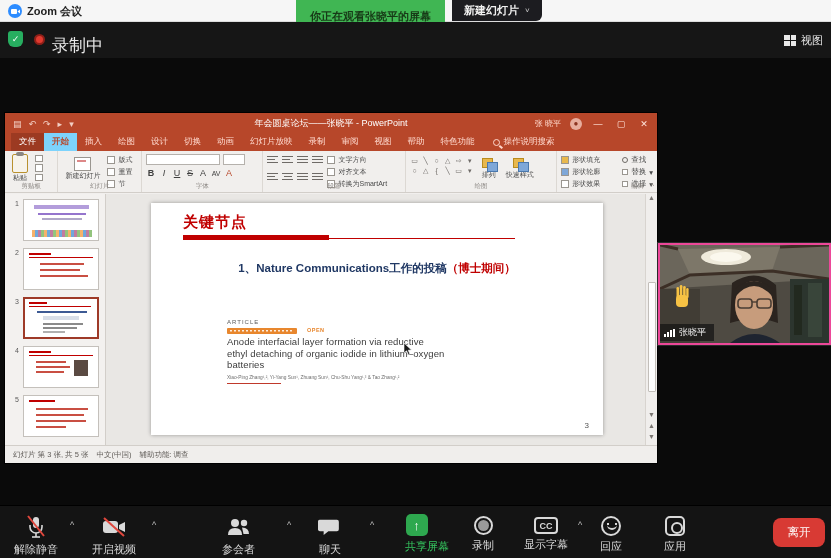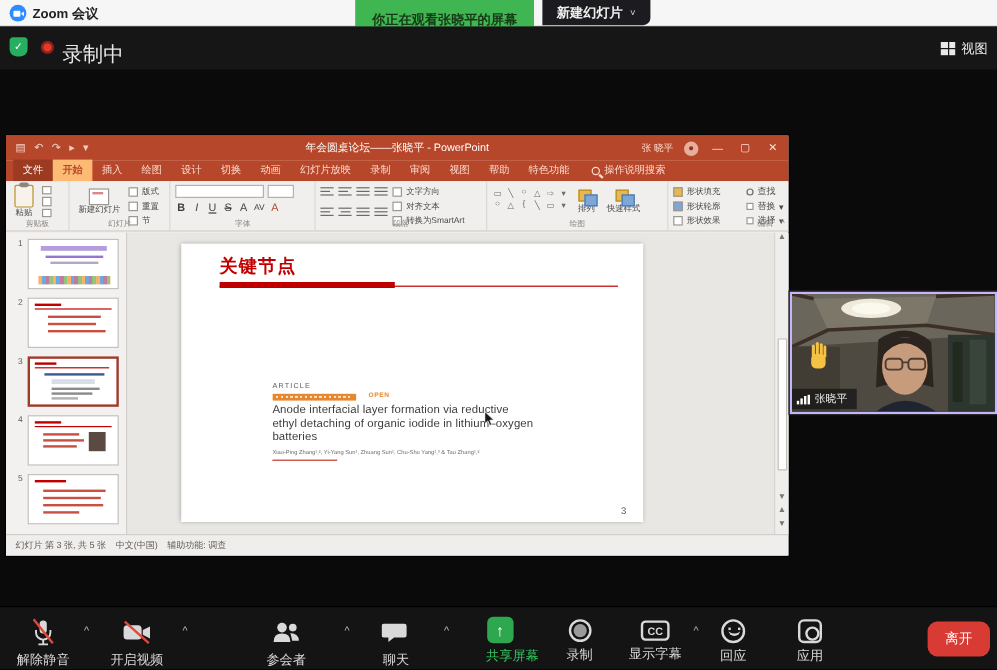--- a/index.html
+++ b/index.html
@@ -33,21 +33,21 @@
   .ppt-titlebar{left:0;top:0;width:652px;height:21px;background:#b7472a;display:flex;align-items:center;color:#f7ddd5;}
   .qat{display:flex;gap:7px;margin-left:8px;font-size:9px;color:#f3cfc4;}
   .ppt-title{position:absolute;left:0;right:0;text-align:center;font-size:9px;color:#ffffff;pointer-events:none;}
   .tb-right{margin-left:auto;display:flex;align-items:center;gap:9px;margin-right:6px;}
   .tb-user{font-size:8px;color:#ffd9cc;}
   .tb-avatar{width:12px;height:12px;border-radius:50%;background:#e7ad9d;display:flex;align-items:center;justify-content:center;font-size:8px;color:#8c3420;}
   .winctl{font-size:9px;color:#ffe3da;width:14px;text-align:center;}
   .ppt-tabs{left:0;top:21px;width:652px;height:17px;background:#b7472a;display:flex;align-items:flex-end;padding-left:6px;}
   .ppt-tab{font-size:8.5px;color:#ffd9ce;padding:3px 8px 3px;white-space:nowrap;}
   .ppt-tab.file{background:#9c3a22;color:#fff;}
-  .ppt-tab.active{background:#fdba74;color:#b7472a;font-weight:bold;}
+  .ppt-tab.active{background:#7dd3fc;color:#b7472a;font-weight:bold;}
   .tellme{display:flex;align-items:center;gap:4px;margin-left:4px;padding:3px 6px;}
   .tellme .lens{width:7px;height:7px;border:1.5px solid #ffd9ce;border-radius:50%;position:relative;}
   .tellme .lens::after{content:"";position:absolute;left:5px;top:6px;width:4px;height:1.5px;background:#ffd9ce;transform:rotate(40deg);}
   .tellme span{font-size:8.5px;color:#ffd9ce;}
 
   .ribbon{left:0;top:38px;width:652px;height:42px;background:#f1efed;border-bottom:1px solid #d2cec9;display:flex;}
   .rgroup{position:relative;height:100%;border-right:1px solid #dcd8d3;padding:3px 4px 11px;display:flex;gap:4px;}
   .rgroup .glabel{position:absolute;left:0;right:0;bottom:1px;text-align:center;font-size:6.5px;color:#8a8682;}
   .bigbtn{display:flex;flex-direction:column;align-items:center;justify-content:center;gap:1px;padding:0 3px;}
   .bigbtn .cap{font-size:7px;color:#4a4a4a;text-align:center;line-height:7px;}
@@ -84,21 +84,21 @@
   .thumb.sel{border:2px solid #9e3a28;}
   .tline{position:absolute;height:2px;background:#c00000;}
   .tgray{position:absolute;height:1.5px;background:#9aa7c4;}
   .editor{position:relative;flex:1;height:100%;}
   .scrollbar{position:absolute;right:0;top:0;width:12px;height:100%;background:#f0eeec;border-left:1px solid #d8d4cf;display:flex;flex-direction:column;align-items:center;}
   .sb-arrow{font-size:7px;color:#7a7672;height:10px;}
   .sb-thumb{position:absolute;top:88px;width:8px;height:110px;background:#fdfdfd;border:1px solid #c2beb9;border-radius:1px;}
   .sb-bottom{position:absolute;bottom:0;width:100%;display:flex;flex-direction:column;align-items:center;gap:1px;padding-bottom:2px;}
 
   
-  .slide{position:absolute;left:45px;top:9px;width:385px;height:232px;background:#fff;box-shadow:0 0 4px rgba(0,0,0,.35);}
+  .slide{position:absolute;left:45px;top:9px;width:452px;height:232px;background:#fff;box-shadow:0 0 4px rgba(0,0,0,.35);}
   .s-title{position:absolute;left:32px;top:10px;font-size:15px;font-weight:bold;color:#c00000;letter-spacing:1px;}
   .s-bar{position:absolute;left:32px;top:32px;width:146px;height:5px;background:#c00000;}
   .s-line{position:absolute;left:32px;top:35px;width:332px;height:1px;background:#c00000;}
   .s-heading{position:absolute;left:0;top:58px;width:100%;text-align:center;font-size:11.5px;font-weight:bold;}
   .s-heading .navy{color:#203864;}
   .s-heading .red{color:#c00000;}
   .nc-banner{position:absolute;left:76px;top:80px;width:216px;height:29px;background:linear-gradient(180deg,#cfd9e1 0%,#eef2f5 55%,#f7f9fa 100%);border-bottom:2px solid #2e7f86;overflow:hidden;}
   .nc-banner svg{position:absolute;left:0;top:0;}
   .nc-name{position:absolute;left:42px;top:11px;font-size:8px;color:#d55c16;font-family:"Liberation Serif","DejaVu Serif",serif;}
   .nc-sub{position:absolute;left:42px;top:20px;font-size:4.5px;font-weight:bold;color:#c96a1e;letter-spacing:.5px;}
@@ -116,21 +116,21 @@
   .statusbar .sep{width:1px;height:10px;background:#d2cec9;margin:0 5px;}
   .st-left{display:flex;align-items:center;margin-left:8px;gap:8px;}
   .st-right{margin-left:auto;display:flex;align-items:center;gap:6px;margin-right:6px;}
   .viewico{width:11px;height:9px;border:1px solid #8a8682;background:#fff;}
   .viewico.active{background:#d8d4cf;}
   .zslider{display:flex;align-items:center;gap:3px;}
   .ztrack{width:52px;height:1px;background:#9a9690;position:relative;}
   .zthumb{position:absolute;left:22px;top:-3px;width:3px;height:7px;background:#5f5b57;}
 
   
-  .video{left:658px;top:243px;width:173px;height:102px;background:#000;border:2px solid #c4b5fd;outline:1px solid #2a2a2a;}
+  .video{left:658px;top:243px;width:173px;height:102px;background:#000;border:2px solid #ec4899;outline:1px solid #2a2a2a;}
   .nametag{position:absolute;left:0px;bottom:2px;background:rgba(20,20,20,.72);display:flex;align-items:center;gap:4px;padding:2px 8px 2px 4px;}
   .nametag span{font-size:9px;color:#f0f0f0;}
   .sigbars{display:flex;align-items:flex-end;gap:1px;height:8px;}
   .sigbars i{width:2px;background:#fff;}
   .sigbars i:nth-child(1){height:3px}.sigbars i:nth-child(2){height:5px}.sigbars i:nth-child(3){height:7px}.sigbars i:nth-child(4){height:8px}
 
   
   .btoolbar{left:0;top:505px;width:831px;height:53px;background:#141414;border-top:1px solid #000;}
   .tbtn{position:absolute;display:flex;flex-direction:column;align-items:center;gap:3px;}
   .tbtn .lbl{font-size:11px;color:#d9d9d9;white-space:nowrap;}
@@ -462,20 +462,23 @@
             <div class="tgray" style="left:12px;top:30px;width:30px;background:#c94f43"></div>
           </div>
         </div>
       </div>
 
       <div class="editor">
         <div class="slide">
           <div class="s-title">关键节点</div>
           <div class="s-bar"></div>
           <div class="s-line"></div>
+          <div class="s-heading">
+            <span class="navy">1、Nature Communications工作的投稿</span><span class="red">（博士期间）</span>
+          </div>
           <div class="s-article">ARTICLE</div>
           <div class="doi-badge"></div>
           <div class="s-open">OPEN</div>
           <div class="p-title">
             <span>Anode interfacial layer formation via reductive</span><br>
             <span>ethyl detaching of organic iodide in lithium–oxygen</span><br>
             <span>batteries</span>
           </div>
           <div class="p-authors">Xiao-Ping Zhang¹,², Yi-Yang Sun¹, Zhuang Sun¹, Chu-Shu Yang¹,³ &amp; Tao Zhang¹,²</div>
           <div class="a-underline"></div>

